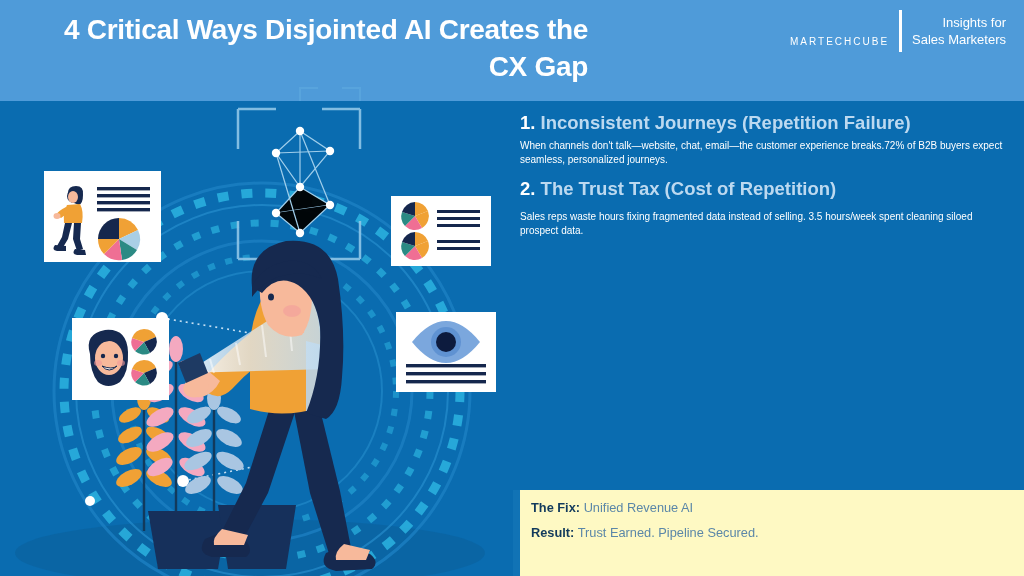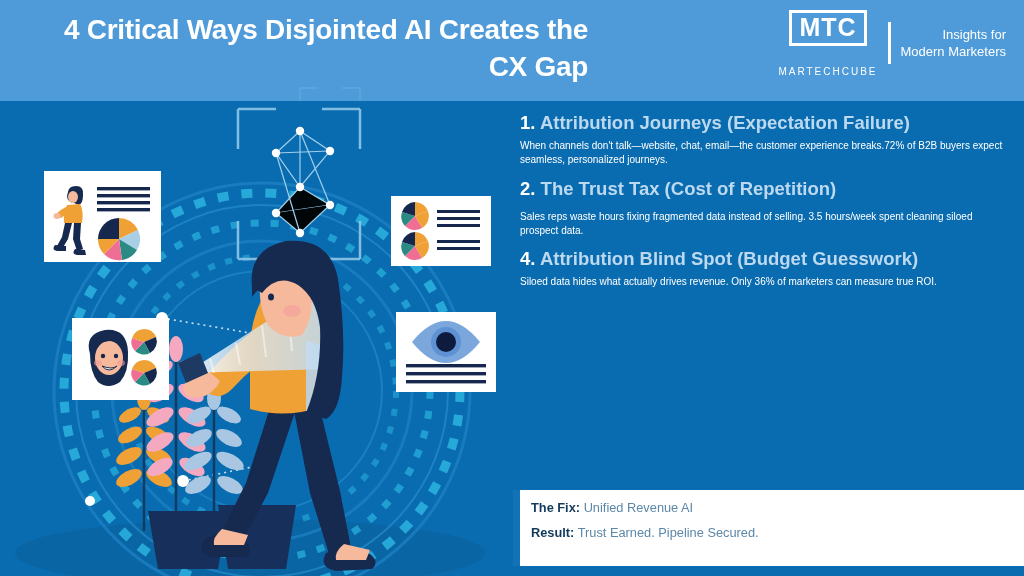--- a/index.html
+++ b/index.html
@@ -33,22 +33,22 @@
   .item h2{
     margin:0 0 5px 0;font-size:18.5px;font-weight:bold;color:#bcd9f0;line-height:1.2;
   }
   .item h2 .num{color:#ffffff;}
   .item p{
     margin:0;font-size:10px;color:#ffffff;line-height:1.42;
   }
 
   
   .fixbox{
-    position:absolute;left:513px;top:490px;width:511px;height:76px;
-    background:#ffffff;border-left:7px solid #1173b5;box-sizing:border-box;
+    position:absolute;left:513px;top:490px;width:511px;height:86px;
+    background:#fef9c3;border-left:7px solid #1173b5;box-sizing:border-box;
     padding:9px 0 0 11px;
   }
   .fixbox .line{font-size:12.8px;color:#5b87a8;line-height:1.45;}
   .fixbox .lead{color:#123a5c;font-weight:bold;}
   .fixbox .result{margin-top:6px;}
 
   
   .illus{position:absolute;left:0;top:101px;width:512px;height:475px;overflow:hidden;}
   .illus svg{display:block;}
 </style>
@@ -64,27 +64,26 @@
       <g stroke="#5aa6de" stroke-width="2" fill="none" opacity="0.85">
         <path d="M300 101 L300 88 L318 88"></path>
         <path d="M360 101 L360 88 L342 88"></path>
       </g>
     </svg>
 
     <div class="header-title">4 Critical Ways Disjointed AI Creates the CX Gap</div>
 
     <div class="logo-wrap">
       <div class="logo-left">
-        <div class="logo-mtc">MTC</div>
         <div class="logo-sub">MARTECHCUBE</div>
       </div>
       <div class="logo-div"></div>
       <div>
         <div class="logo-tag">Insights for</div>
-        <div class="logo-tag">Modern Marketers</div>
+        <div class="logo-tag">Sales Marketers</div>
       </div>
     </div>
   </div>
 
   <div class="illus">
     <svg width="512" height="475" viewBox="0 0 512 475">
       <defs>
         <linearGradient id="beam" x1="1" y1="0" x2="0" y2="0">
           <stop offset="0%" stop-color="#bcd9ef" stop-opacity="0.95"></stop>
           <stop offset="55%" stop-color="#dceaf6" stop-opacity="0.80"></stop>
@@ -363,43 +362,36 @@
         </g>
       </g>
     </svg>
   </div>
 
   <div class="content">
 
     <div class="item">
       <h2>
         <span class="num">1.</span>
-        <span>Attribution Journeys (Expectation Failure)</span>
+        <span>Inconsistent Journeys (Repetition Failure)</span>
       </h2>
       <p>When channels don't talk—website, chat, email—the customer experience breaks.72% of B2B buyers expect seamless, personalized journeys.</p>
     </div>
 
     <div class="item">
       <h2>
         <span class="num">2.</span>
         <span>The Trust Tax (Cost of Repetition)</span>
       </h2>
     </div>
 
     <div class="item">
       <p>Sales reps waste hours fixing fragmented data instead of selling. 3.5 hours/week spent cleaning siloed prospect data.</p>
     </div>
 
-    <div class="item">
-      <h2>
-        <span class="num">4.</span>
-        <span>Attribution Blind Spot (Budget Guesswork)</span>
-      </h2>
-      <p>Siloed data hides what actually drives revenue. Only 36% of marketers can measure true ROI.</p>
-    </div>
   </div>
 
   <div class="fixbox">
     <div class="line">
       <span class="lead">The Fix:</span>
       <span>Unified Revenue AI</span>
     </div>
     <div class="line result">
       <span class="lead">Result:</span>
       <span>Trust Earned. Pipeline Secured.</span>

